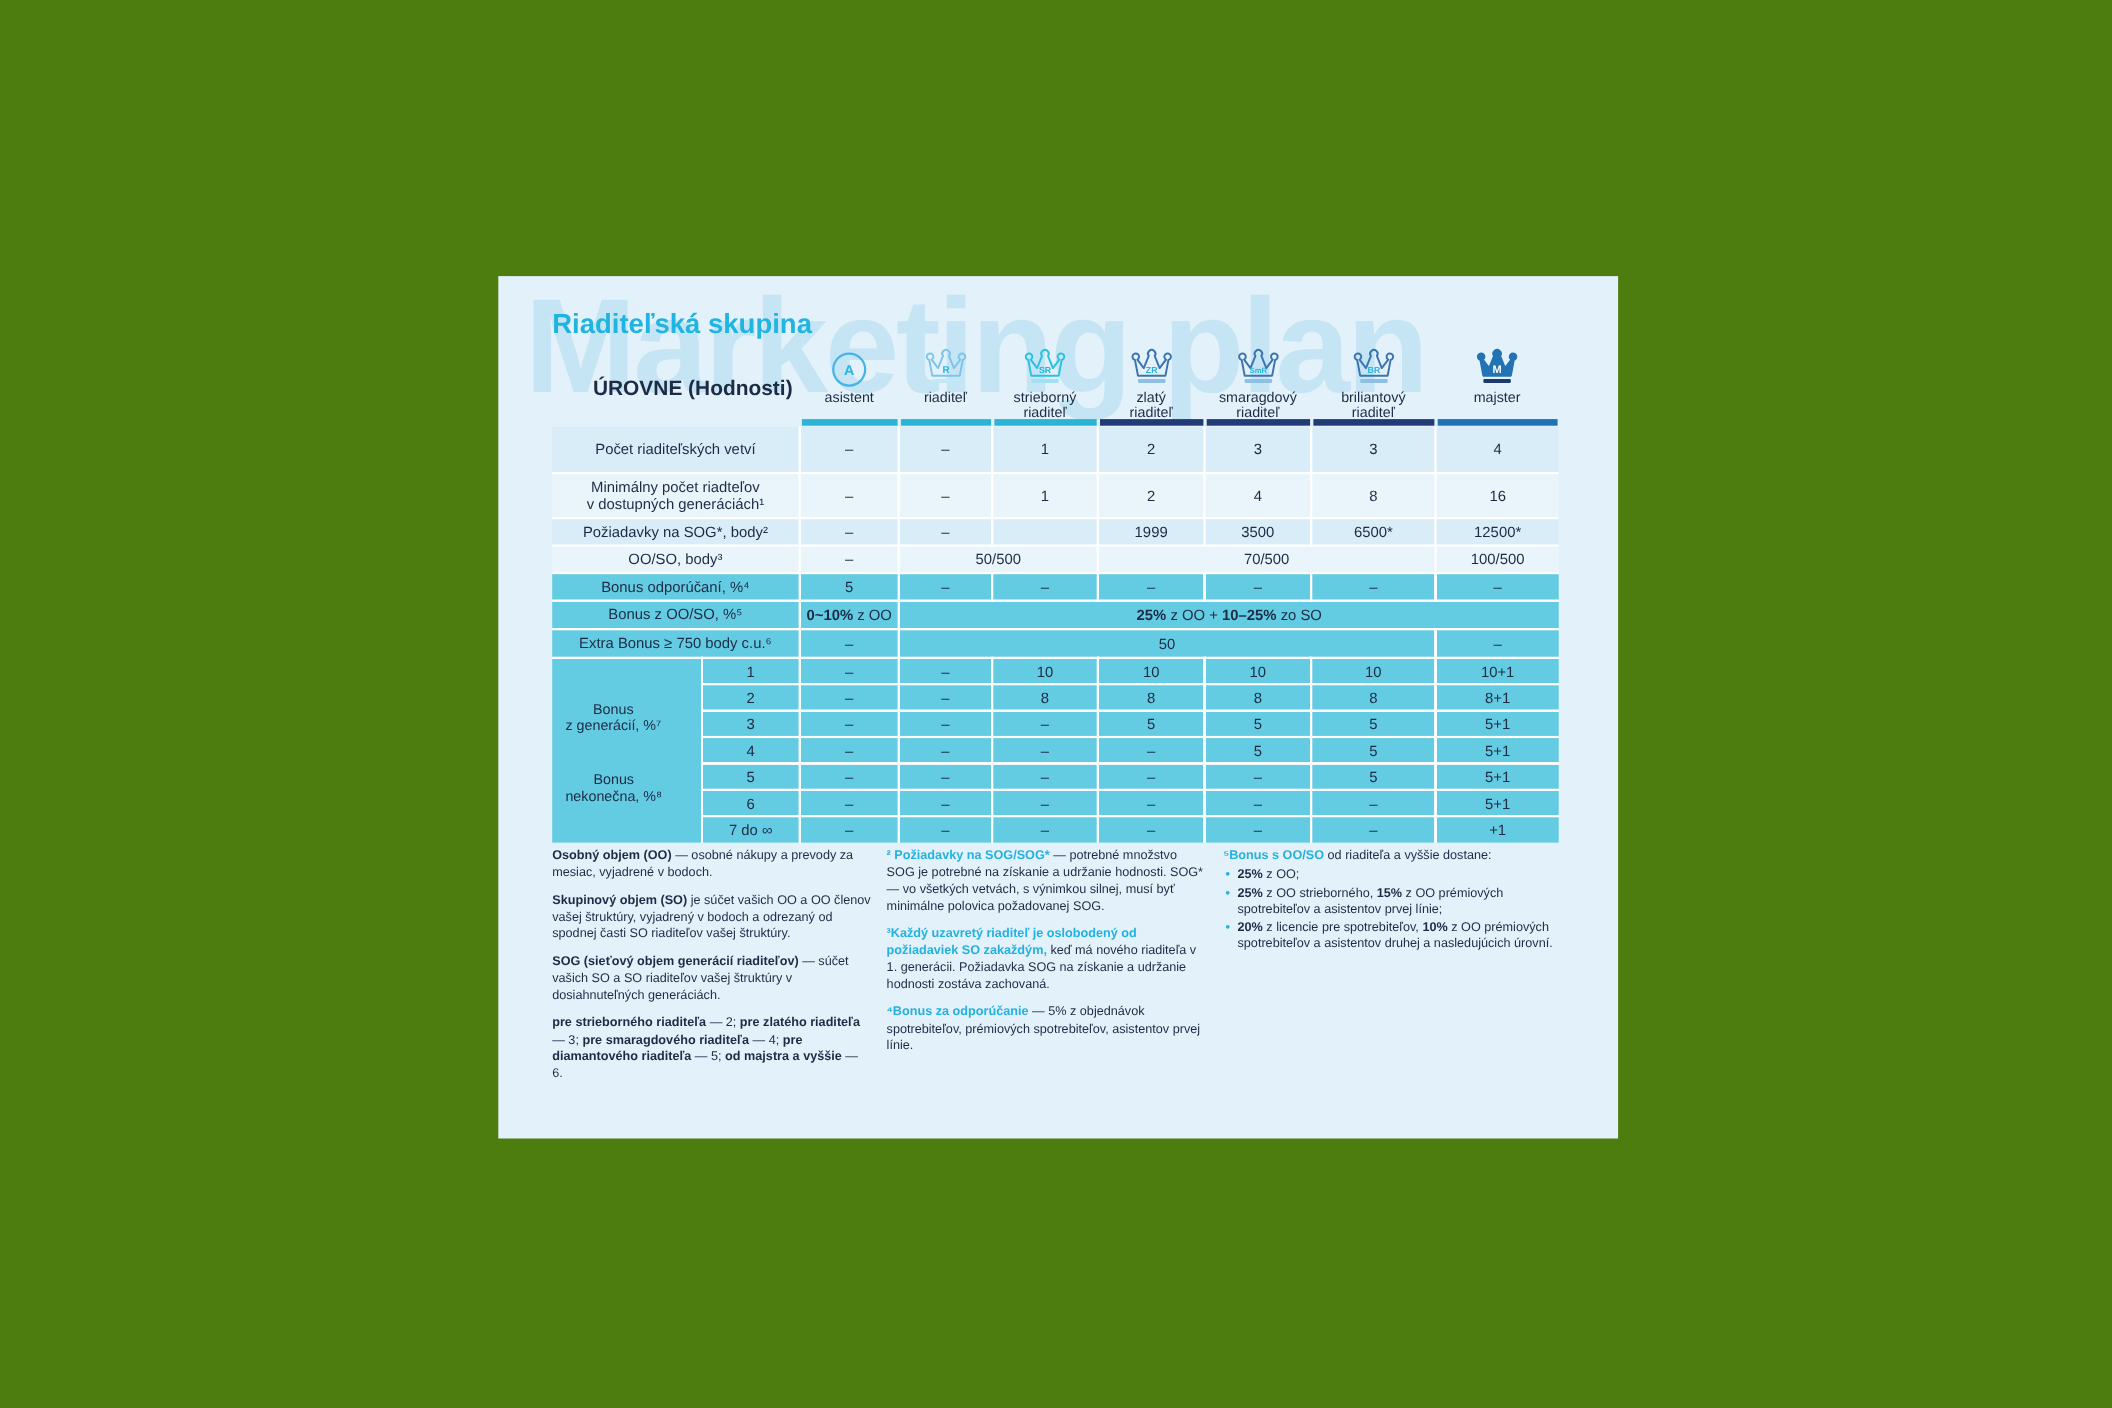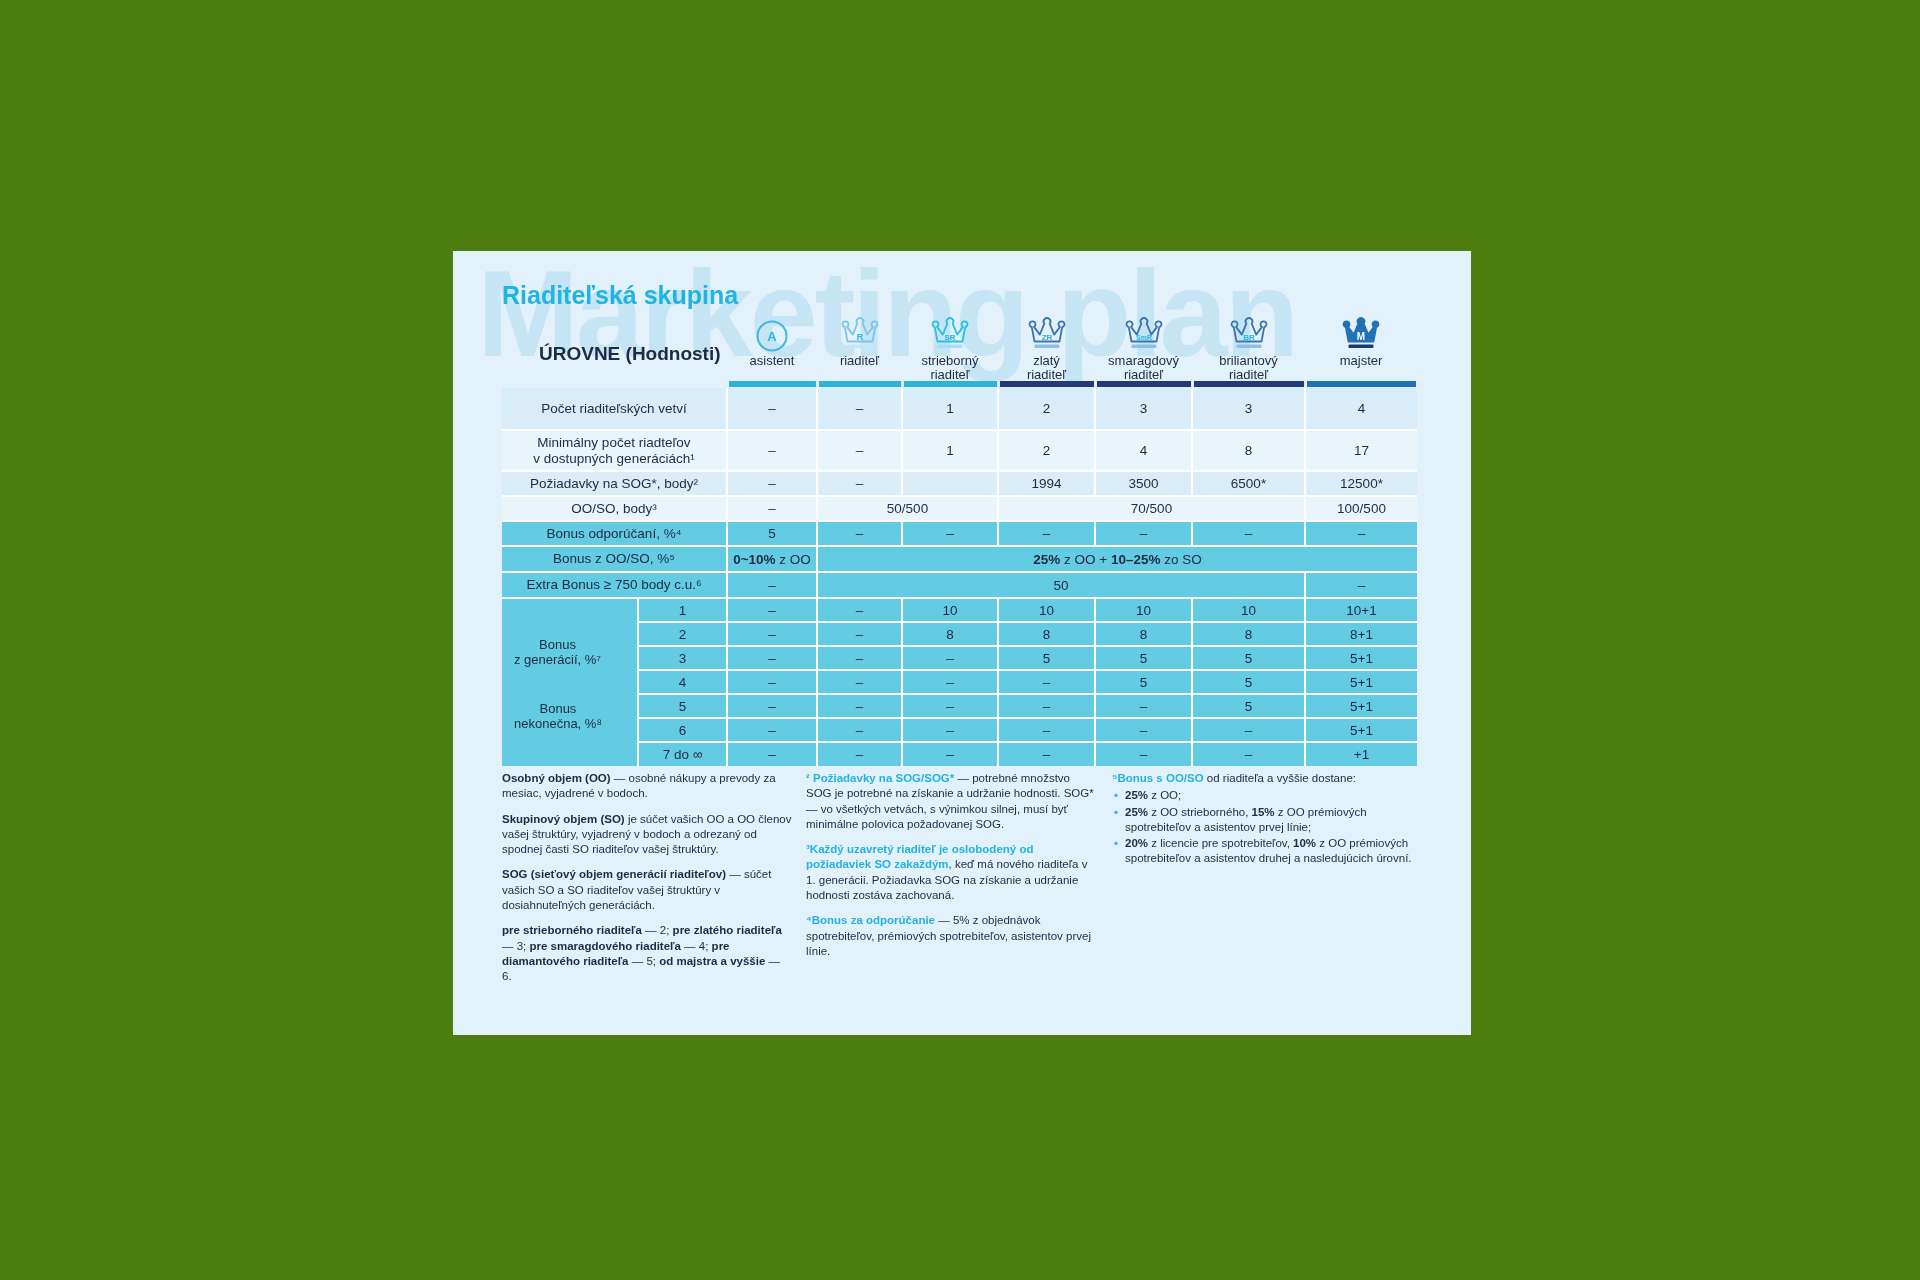--- a/index.html
+++ b/index.html
@@ -199,28 +199,28 @@
             </tr>
             <tr class="b" style="height: 41px;">
               <td class="label" colspan="2">Minimálny počet riadteľov
 v dostupných generáciách¹</td>
               <td>–</td>
               <td>–</td>
               <td>1</td>
               <td>2</td>
               <td>4</td>
               <td>8</td>
-              <td>17</td>
+              <td>16</td>
             </tr>
             <tr class="a" style="height: 25px;">
               <td class="label" colspan="2">Požiadavky na SOG*, body²</td>
               <td>–</td>
               <td>–</td>
               <td></td>
-              <td>1994</td>
+              <td>1999</td>
               <td>3500</td>
               <td>6500*</td>
               <td>12500*</td>
             </tr>
             <tr class="b" style="height: 25px;">
               <td class="label" colspan="2">OO/SO, body³</td>
               <td>–</td>
               <td colspan="2">50/500</td>
               <td colspan="3">70/500</td>
               <td>100/500</td>

